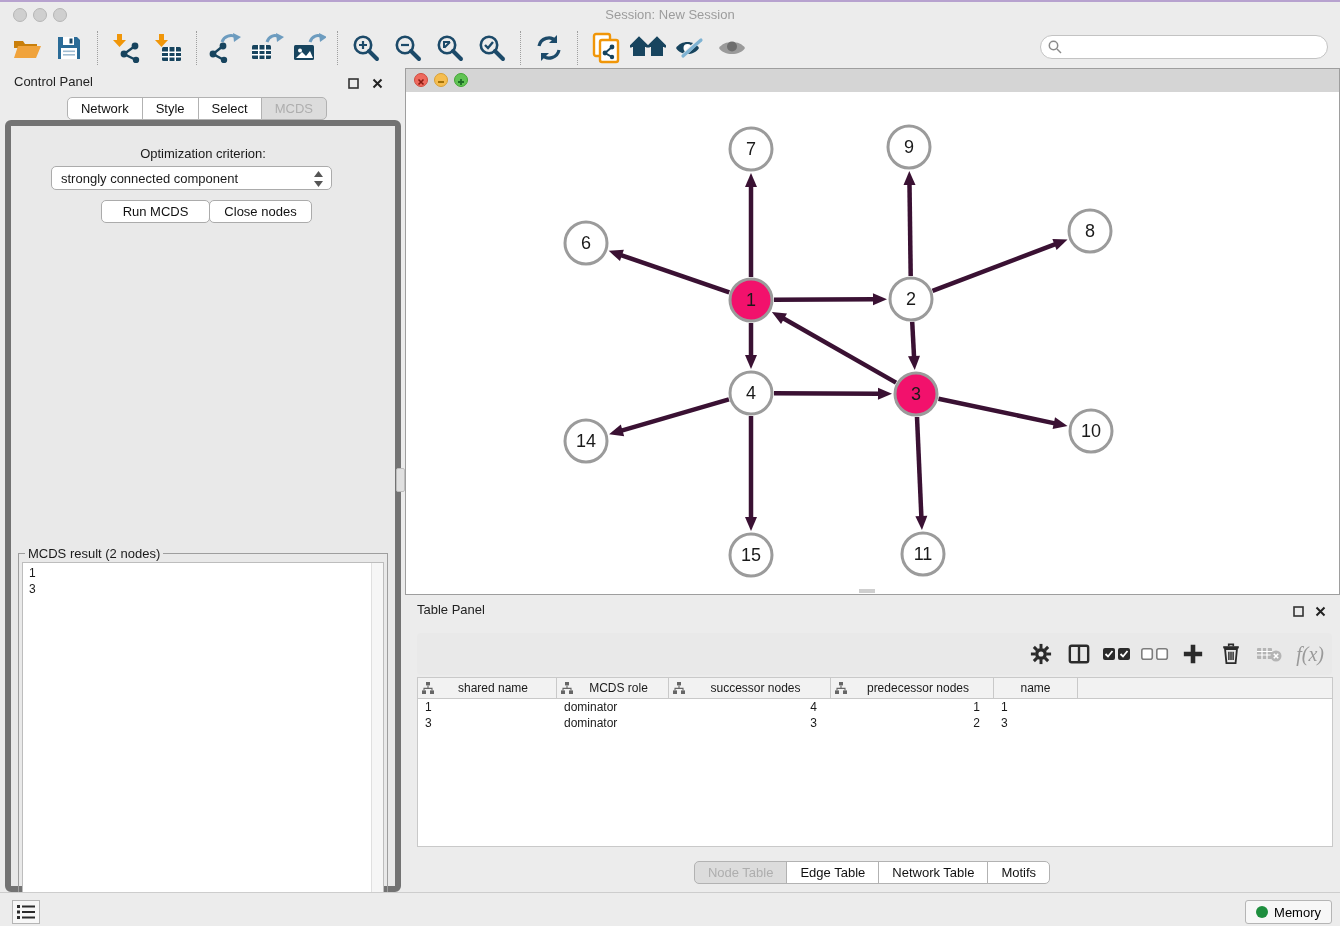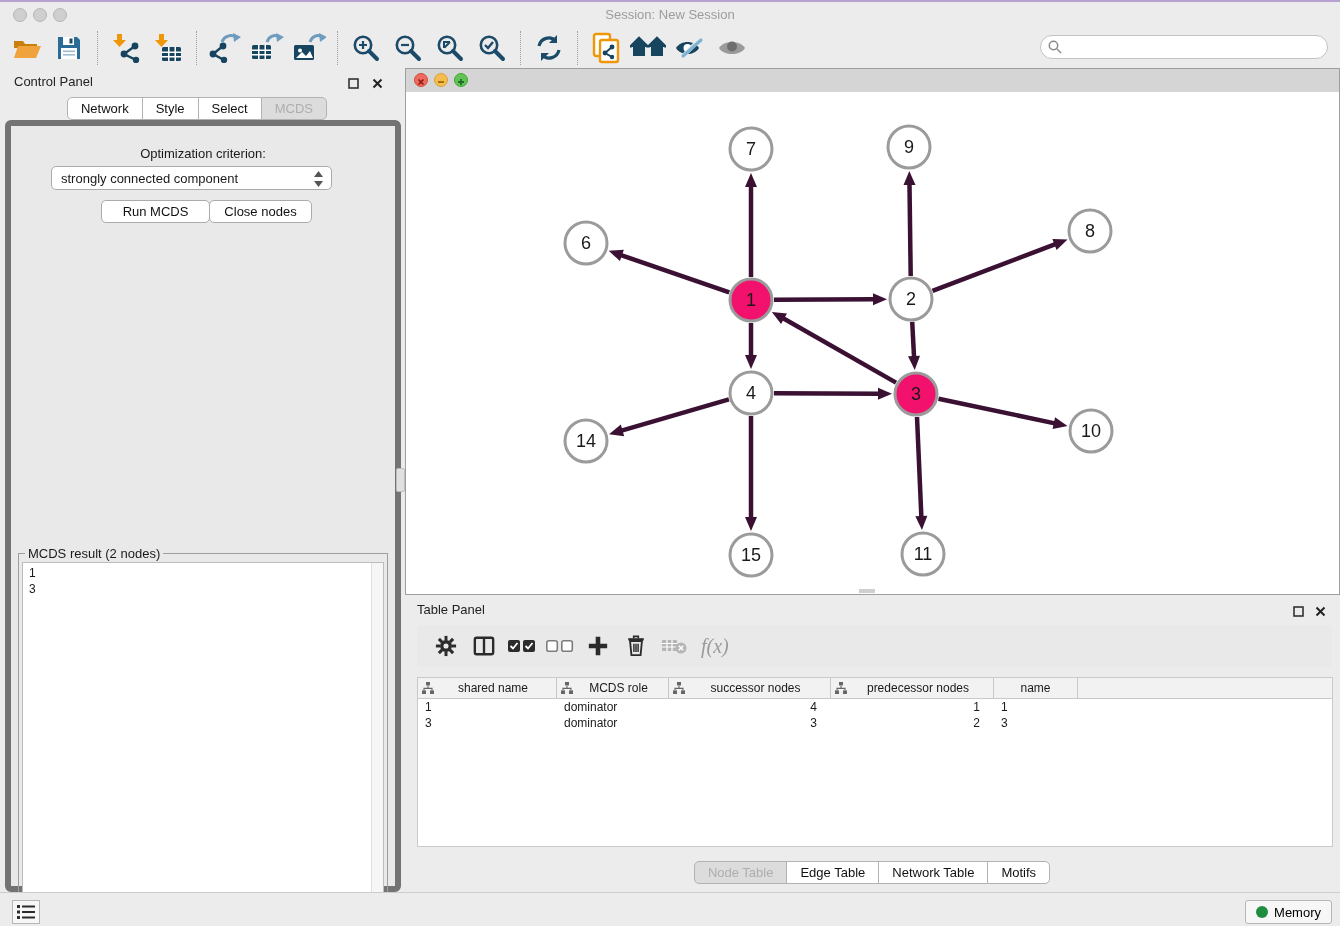--- a/index.html
+++ b/index.html
@@ -67,22 +67,22 @@
                 border-bottom:1px solid #b7b7b7;}
   .ntl{position:absolute;top:4px;width:14px;height:14px;border-radius:50%;box-sizing:border-box;}
   #net-title{position:absolute;left:0;right:0;top:4px;text-align:center;font-size:13px;color:#1a1a1a;}
   #net-canvas{position:absolute;left:0;top:23px;width:933px;height:502px;background:#fff;}
   #net-resize-dash{position:absolute;left:453px;bottom:1px;width:16px;height:4px;background:#cfcfcf;}
   
   #table-panel{position:absolute;left:405px;top:593px;width:935px;height:297px;}
   #tp-header{position:absolute;left:12px;top:7px;}
   #tp-float{position:absolute;right:36px;top:8px;}
   #tp-close{position:absolute;right:14px;top:8px;}
-  #tp-toolbar{position:absolute;left:12px;top:30px;right:8px;height:42px;background:#e9e9e9;
-              border-radius:4px;display:flex;align-items:center;padding-left:10px;}
+  #tp-toolbar{position:absolute;left:12px;top:38px;right:8px;height:42px;background:#e9e9e9;
+              border-radius:4px;display:flex;align-items:center;padding-left:10px;justify-content:flex-end;}
   .tp-tool{width:38px;height:34px;display:flex;align-items:center;justify-content:center;
            background:transparent;border:none;padding:0;}
   #fx-label{font-size:20px;color:#9a9a9a;font-style:italic;
             font-family:"Liberation Serif",serif;}
   #tp-table{position:absolute;left:12px;top:82px;right:7px;bottom:45px;background:#fff;
             border:1px solid #c9c9c9;overflow:hidden;}
   #tp-thead{display:flex;height:20px;background:#f2f2f2;border-bottom:1px solid #c9c9c9;}
   .th{display:flex;align-items:center;border-right:1px solid #c9c9c9;box-sizing:border-box;
       font-size:12px;padding-left:4px;}
   .th .lbl{flex:1;text-align:center;padding-right:4px;}

